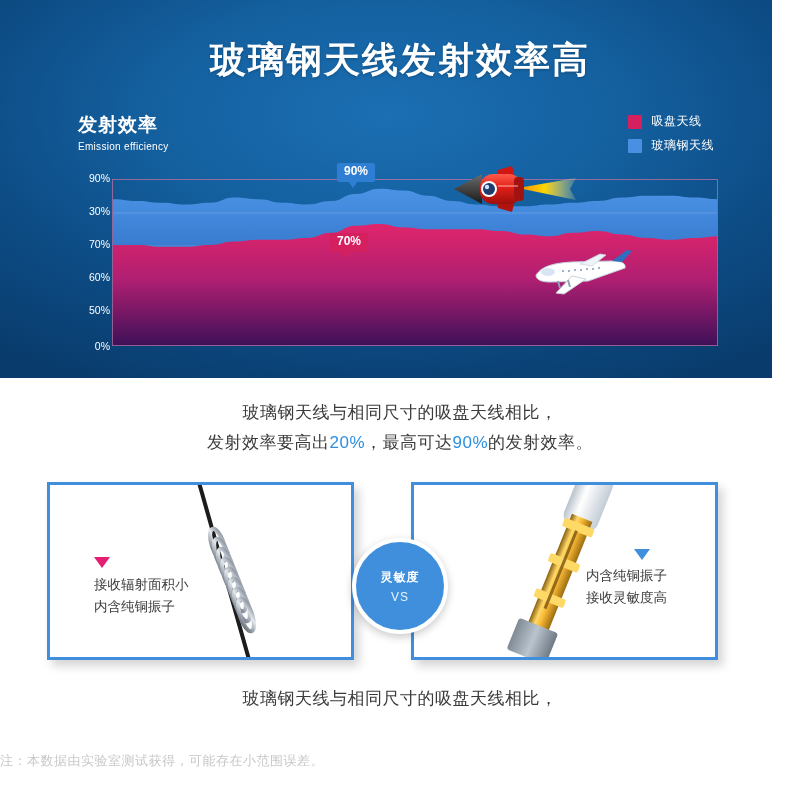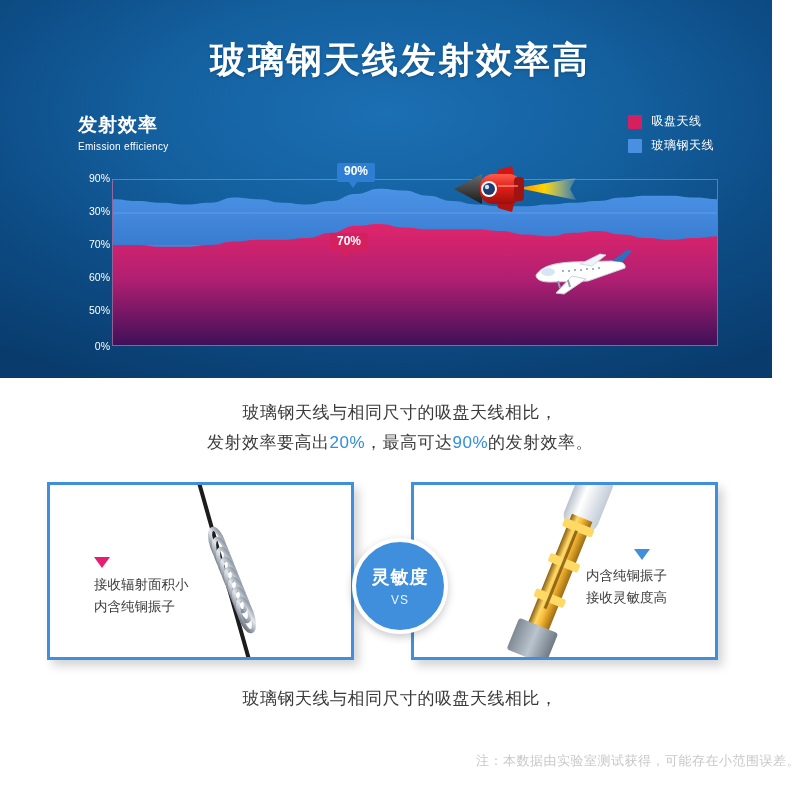--- a/index.html
+++ b/index.html
@@ -85,30 +85,30 @@
   .tri-pink{border-top:11px solid #e51e72;}
   .tri-blue{border-top:11px solid #3f8fdd;}
 
   .vs-circle{
     position:absolute;left:352px;top:538px;width:96px;height:96px;border-radius:50%;
     background:#3f8fdd;border:4px solid #ffffff;box-sizing:border-box;
     box-shadow:0 3px 8px rgba(0,0,0,.22);
     display:flex;flex-direction:column;align-items:center;justify-content:center;
     z-index:5;
   }
-  .vs-circle .t1{color:#fff;font-size:18px;font-weight:bold;letter-spacing:1px;font-family:Liberation Mono, monospace;}
+  .vs-circle .t1{color:#fff;font-size:12px;font-weight:bold;letter-spacing:1px;font-family:Liberation Mono, monospace;}
   .vs-circle .t2{color:#eaf3fc;font-size:12px;margin-top:4px;letter-spacing:1px;}
 
   
   .bottom-text{
     position:absolute;left:0;top:684px;width:800px;text-align:center;
     color:#3a3a3a;font-size:17px;line-height:30px;letter-spacing:.5px;
   }
   .note{
-    position:absolute;left:0;top:752px;width:800px;text-align:right;
+    position:absolute;left:0;top:752px;width:800px;text-align:left;
     color:#c8c8c8;font-size:13px;letter-spacing:.5px;
   }
 </style>
 </head>
 <body>
 
 <div class="hero">
 
   <div class="hero-title">玻璃钢天线发射效率高</div>
 

